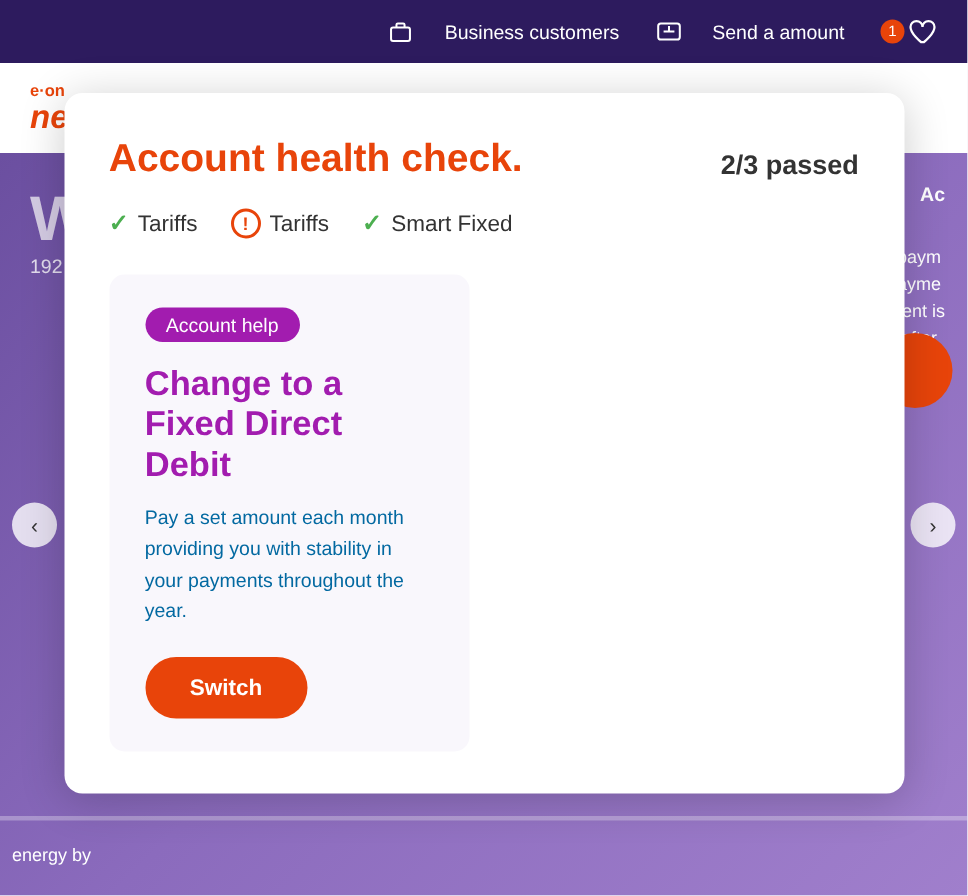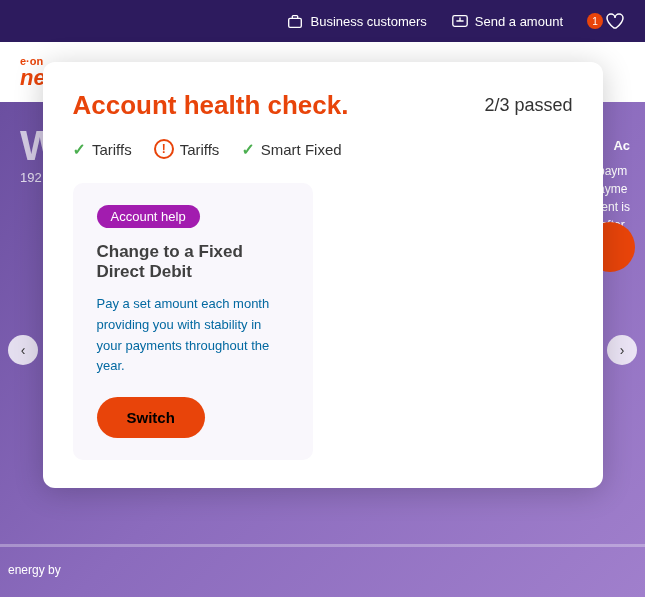--- a/index.html
+++ b/index.html
@@ -18,21 +18,21 @@
       height: 42px;
       display: flex;
       align-items: center;
       justify-content: flex-end;
       padding: 0 20px;
       gap: 24px;
     }
     .top-bar-item {
       display: flex;
       align-items: center;
-      gap: 6px;
+      gap: 20px;
       color: white;
       font-size: 13px;
       cursor: pointer;
     }
     .top-bar-icon {
       width: 18px;
       height: 18px;
       display: inline-block;
     }
     .notification-badge {
@@ -108,21 +108,21 @@
       opacity: 0.7;
     }
     .bg-text-address {
       color: white;
       font-size: 13px;
       opacity: 0.8;
     }
     .bg-right-text {
       position: absolute;
       right: 15px;
-      top: 36px;
+      top: 20px;
       color: white;
       font-size: 13px;
       font-weight: bold;
     }
     .bg-right-payment {
       position: absolute;
       right: 15px;
       top: 60px;
       color: white;
       font-size: 12px;
@@ -169,31 +169,31 @@
     .modal {
       background: white;
       border-radius: 12px;
       padding: 28px 30px;
       width: 560px;
       box-shadow: 0 4px 30px rgba(0,0,0,0.2);
     }
     .modal-header {
       display: flex;
       justify-content: space-between;
-      align-items: center;
+      align-items: flex-end;
       margin-bottom: 18px;
     }
     .modal-title {
       font-size: 26px;
       font-weight: bold;
       color: #e8440a;
     }
     .modal-passed {
       font-size: 18px;
-      font-weight: normal;
+      font-weight: bold;
       color: #333;
     }
     .modal-checks {
       display: flex;
       align-items: center;
       gap: 22px;
       margin-bottom: 24px;
     }
     .check-item {
       display: flex;
@@ -231,34 +231,34 @@
     .card-badge {
       background: #a21caf;
       color: white;
       border-radius: 20px;
       padding: 4px 14px;
       font-size: 13px;
       display: inline-block;
       margin-bottom: 14px;
     }
     .card-title {
-      font-size: 17px;
-      font-weight: bold;
-      color: #404040;
+      font-size: 23px;
+      font-weight: bold;
+      color: #a21caf;
       margin-bottom: 12px;
     }
     .card-desc {
       font-size: 13px;
       color: #0369a1;
       line-height: 1.6;
       margin-bottom: 20px;
     }
     .switch-btn {
       background: #e8440a;
-      color: #000000;
+      color: #ffffff;
       border: none;
       border-radius: 25px;
       padding: 12px 30px;
       font-size: 15px;
       font-weight: bold;
       cursor: pointer;
       display: block;
     }
 
     

